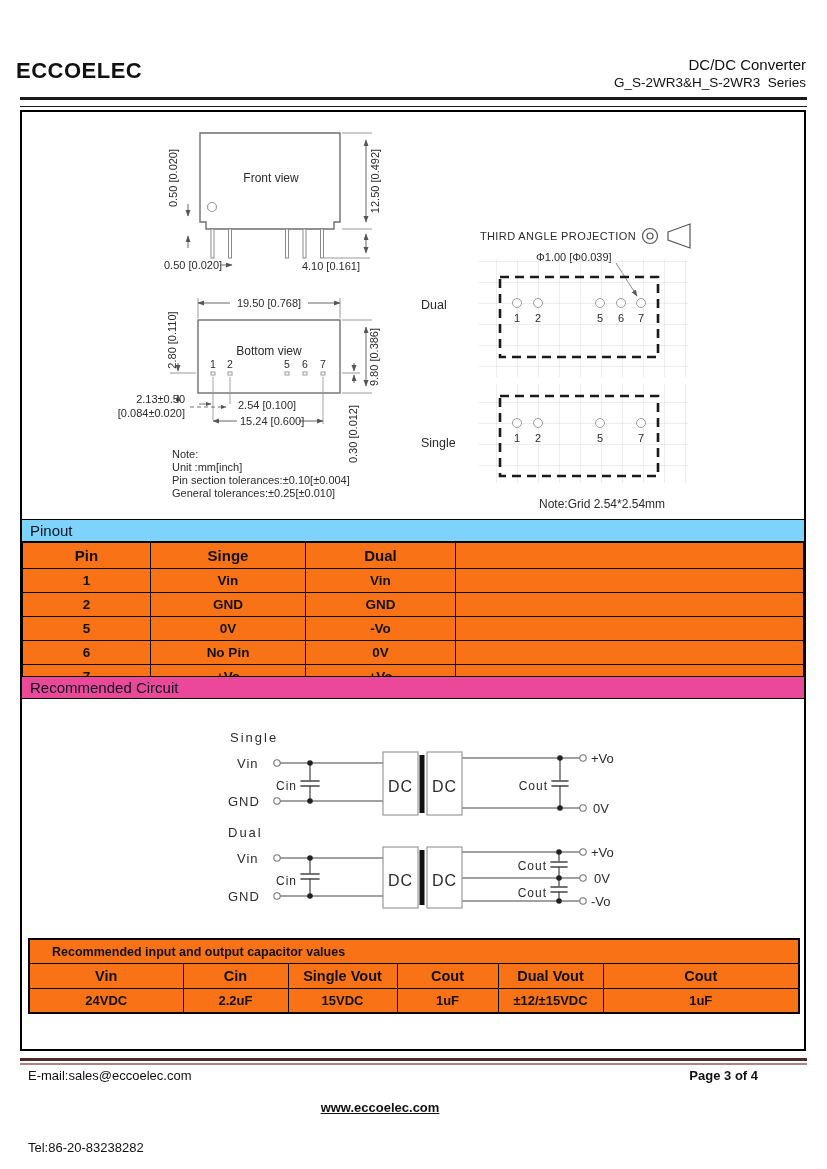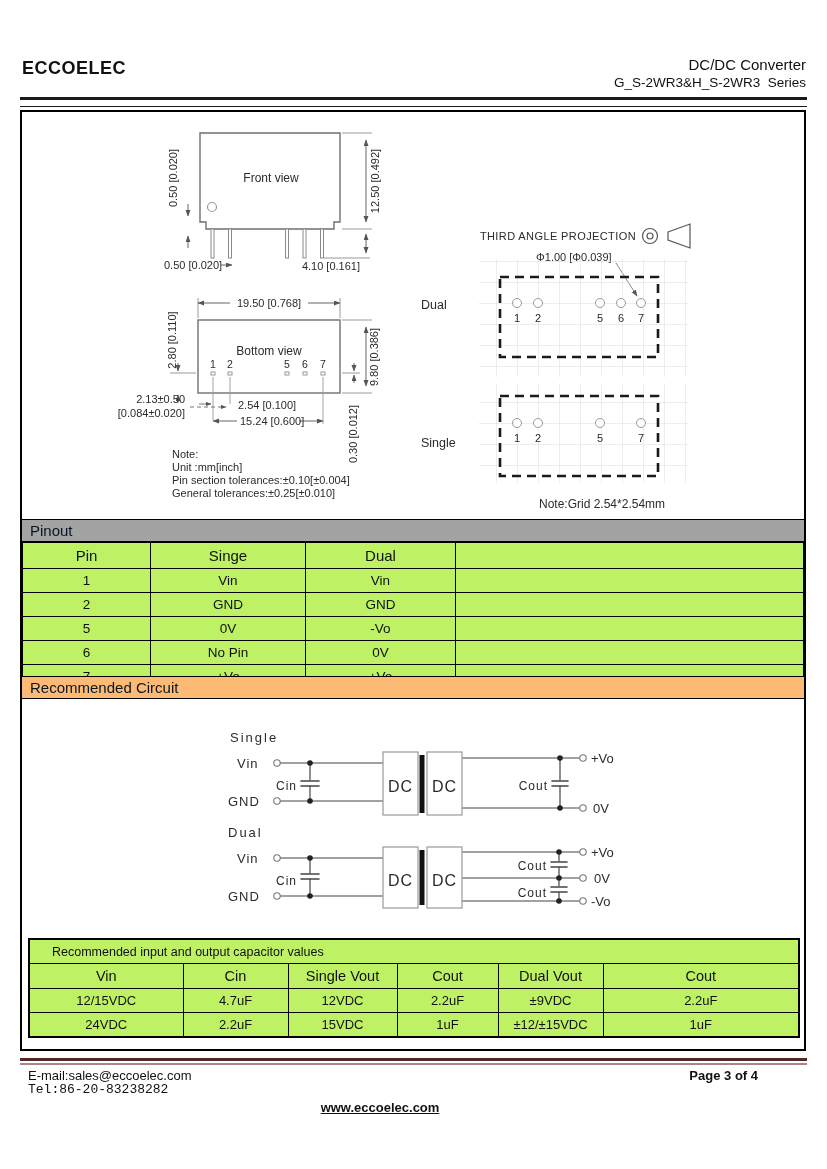--- a/index.html
+++ b/index.html
@@ -1,50 +1,50 @@
 <!DOCTYPE html>
 <html><head>
 <meta charset="utf-8">
 <style>
   html,body{margin:0;padding:0;background:#fff;}
   .page{position:relative;width:827px;height:1169px;background:#fff;overflow:hidden;
         font-family:"Liberation Sans",sans-serif;color:#111;}
   .abs{position:absolute;}
   
-  .brand{left:22px;top:58px;font-size:18px;font-weight:bold;letter-spacing:.5px;}
+  .brand{left:16px;top:58px;font-size:22px;font-weight:bold;letter-spacing:.5px;}
   .hdr-right{right:21px;top:56px;text-align:right;}
   .hdr-product{font-size:15px;}
   .hdr-series{font-size:13.5px;white-space:pre;margin-top:2px;}
   .rule-double{left:20px;top:97px;width:787px;height:6px;border-top:3px solid #1a1a1a;border-bottom:1px solid #1a1a1a;}
   
   .content-box{left:20px;top:110px;width:786px;height:941px;border:2px solid #000;box-sizing:border-box;}
   
   .section-bar{left:22px;width:782px;height:23px;box-sizing:border-box;
      border-top:1px solid #000;border-bottom:1px solid #000;
      padding-left:8px;font-size:15px;line-height:21px;color:#071525;}
   
-  table.tbl{border-collapse:collapse;table-layout:fixed;background:#bef264;}
+  table.tbl{border-collapse:collapse;table-layout:fixed;background:#f97316;font-weight:bold;}
   table.tbl td{border:1px solid #000;text-align:center;overflow:hidden;white-space:nowrap;}
   .pinout-wrap{left:22px;top:542px;width:782px;}
   table.pinout{width:782px;}
   table.pinout tr.head td{height:23px;font-size:15px;}
   table.pinout td{height:21px;font-size:13.5px;}
   .cap-wrap{left:28px;top:938px;width:772px;}
   table.cap{width:772px;border:2px solid #000;}
   table.cap td.title{height:21px;font-size:12.5px;text-align:left;padding-left:22px;}
   table.cap tr.head td{height:22px;font-size:14.5px;}
   table.cap td{height:21px;font-size:13px;}
   
   svg{display:block;}
   svg text{font-family:"Liberation Sans",sans-serif;fill:#2b2b2b;stroke:none;}
   
   .foot-line1{left:20px;top:1058px;width:787px;height:3px;background:#542728;}
   .foot-line2{left:20px;top:1063px;width:787px;height:2px;background:#a98585;}
   .foot-email{left:28px;top:1068px;font-size:13px;}
-  .foot-tel{left:28px;top:1082px;font-size:13px;font-family:Liberation Mono, monospace;}
+  .foot-tel{left:28px;top:1140px;font-size:13px;}
   .foot-web{left:290px;top:1068px;width:180px;text-align:center;font-size:13px;font-weight:bold;text-decoration:underline;margin-top:32px;}
   .foot-page{left:658px;top:1068px;width:100px;text-align:right;font-size:13px;font-weight:bold;}
 </style>
 </head>
 <body>
 
 <div class="page">
 
   <div class="abs brand">ECCOELEC</div>
   <div class="abs hdr-right">
@@ -215,21 +215,21 @@
       <g font-size="11" text-anchor="middle">
         <text x="517" y="442">1</text>
         <text x="538" y="442">2</text>
         <text x="600" y="442">5</text>
         <text x="641" y="442">7</text>
       </g>
       <text x="539" y="508" font-size="12">Note:Grid 2.54*2.54mm</text>
     </g>
   </svg>
 
-  <div class="abs section-bar" style="top:519px;background:#a3a3a3;">Pinout</div>
+  <div class="abs section-bar" style="top:519px;background:#7dd3fc;">Pinout</div>
 
   <div class="abs pinout-wrap">
     <table class="tbl pinout">
       <colgroup>
           <col style="width:128px">
           <col style="width:155px">
           <col style="width:150px">
           <col>
         </colgroup>
       <tbody>
@@ -266,21 +266,21 @@
       <tr>
         <td>7</td>
         <td>+Vo</td>
         <td>+Vo</td>
         <td></td>
       </tr>
     </tbody>
       </table>
   </div>
 
-  <div class="abs section-bar" style="top:676px;background:#fdba74;">Recommended Circuit</div>
+  <div class="abs section-bar" style="top:676px;background:#ec4899;">Recommended Circuit</div>
 
   <svg class="abs" style="left:22px;top:699px;" width="782" height="239" viewBox="22 699 782 239">
 
     <g stroke-linecap="round">
       <text x="230" y="742" font-size="13" letter-spacing="2" fill="#333">Single</text>
       <text x="237" y="768" font-size="13" letter-spacing="1">Vin</text>
       <text x="228" y="806" font-size="13" letter-spacing="1">GND</text>
       <text x="297" y="790" font-size="12" letter-spacing="1" text-anchor="end">Cin</text>
       <text x="548" y="790" font-size="12" letter-spacing="1" text-anchor="end">Cout</text>
       <g stroke="#444" stroke-width="1.2" fill="none">
@@ -385,28 +385,20 @@
       </tr>
       <tr class="head">
         <td>Vin</td>
         <td>Cin</td>
         <td>Single Vout</td>
         <td>Cout</td>
         <td>Dual Vout</td>
         <td>Cout</td>
       </tr>
       <tr>
-        <td>12/15VDC</td>
-        <td>4.7uF</td>
-        <td>12VDC</td>
-        <td>2.2uF</td>
-        <td>±9VDC</td>
-        <td>2.2uF</td>
-      </tr>
-      <tr>
         <td>24VDC</td>
         <td>2.2uF</td>
         <td>15VDC</td>
         <td>1uF</td>
         <td>±12/±15VDC</td>
         <td>1uF</td>
       </tr>
     </tbody>
       </table>
   </div>

